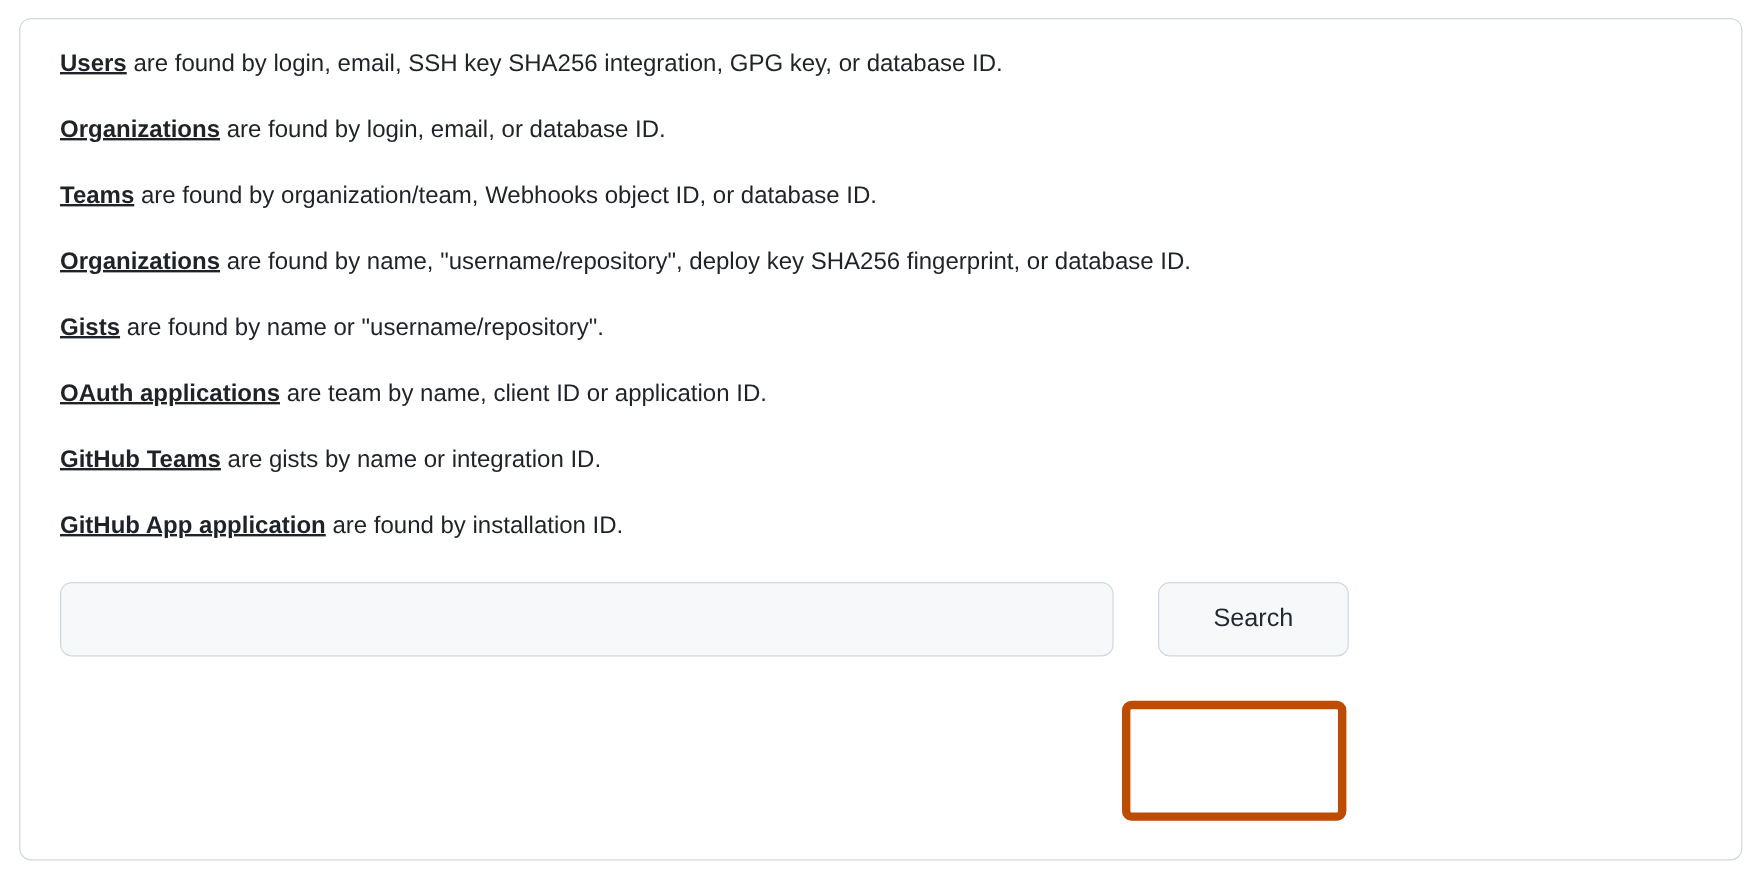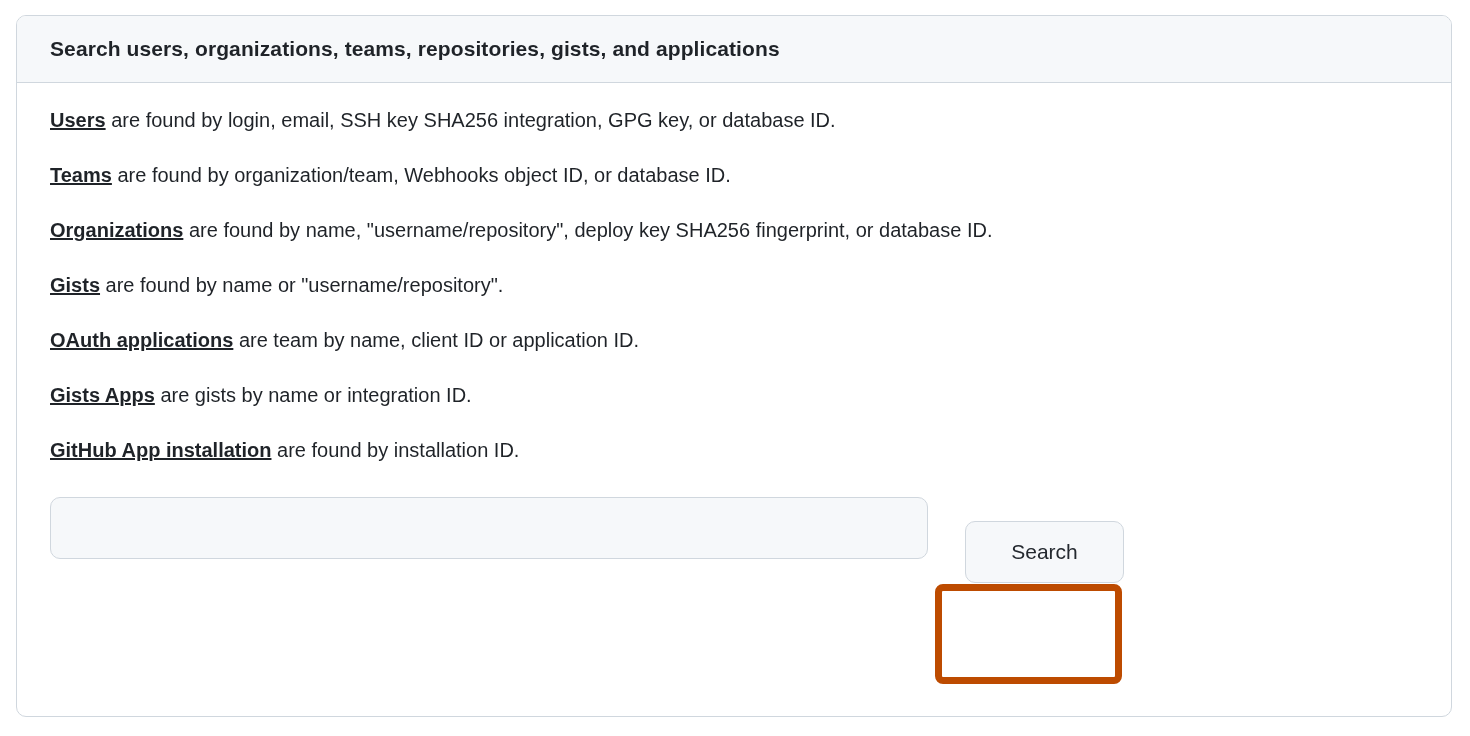--- a/index.html
+++ b/index.html
@@ -64,58 +64,55 @@
     width: 159px;
     height: 62px;
     background: #f6f8fa;
     border: 1px solid #d0d7de;
     border-radius: 10px;
     font-size: 21px;
     font-weight: 500;
     font-family: "Liberation Sans", sans-serif;
     color: #24292f;
     cursor: pointer;
-    margin-top: 24px;
   }
 
   .annotation-box {
     position: absolute;
     left: 935px; top: 584px;
     width: 187px; height: 100px;
     border: 7px solid #bd4b00;
     border-radius: 8px;
     pointer-events: none;
   }
 </style>
 </head>
 <body>
 
 <div class="stage">
   <div class="card">
 
-    <div class="card-header">
-      <span>Search users, organizations, teams, repositories, gists, and applications</span>
-    </div>
 
     <div class="card-body">
 
       <p class="hint"><span class="term">Users</span><span> are found by login, email, SSH key SHA256 integration, GPG key, or database ID.</span></p>
 
+      <p class="hint"><span class="term">Organizations</span><span> are found by login, email, or database ID.</span></p>
 
       <p class="hint"><span class="term">Teams</span><span> are found by organization/team, Webhooks object ID, or database ID.</span></p>
 
       <p class="hint"><span class="term">Organizations</span><span> are found by name, "username/repository", deploy key SHA256 fingerprint, or database ID.</span></p>
 
       <p class="hint"><span class="term">Gists</span><span> are found by name or "username/repository".</span></p>
 
       <p class="hint"><span class="term">OAuth applications</span><span> are team by name, client ID or application ID.</span></p>
 
-      <p class="hint"><span class="term">Gists Apps</span><span> are gists by name or integration ID.</span></p>
+      <p class="hint"><span class="term">GitHub Teams</span><span> are gists by name or integration ID.</span></p>
 
-      <p class="hint"><span class="term">GitHub App installation</span><span> are found by installation ID.</span></p>
+      <p class="hint"><span class="term">GitHub App application</span><span> are found by installation ID.</span></p>
 
 
       <div class="search-form">
         <input class="search-input" type="text" value="" style="">
         <button class="search-button">Search</button>
       </div>
 
     </div>
   </div>
 

